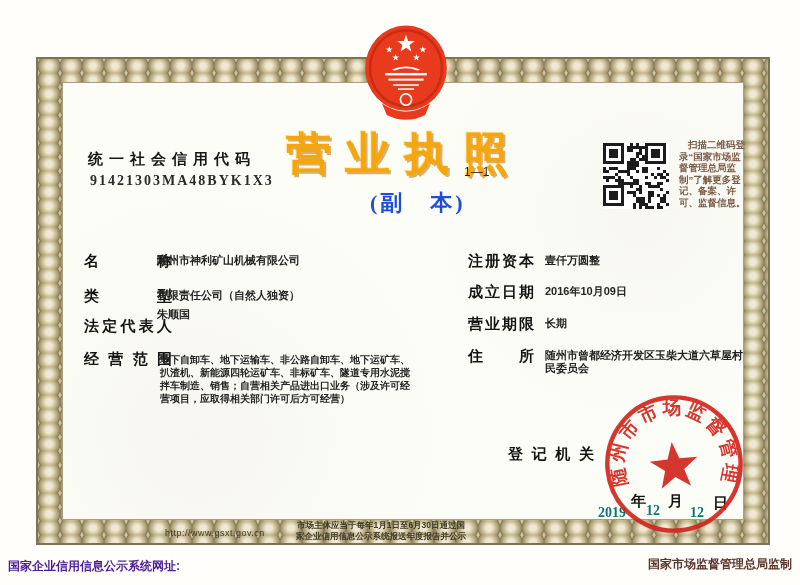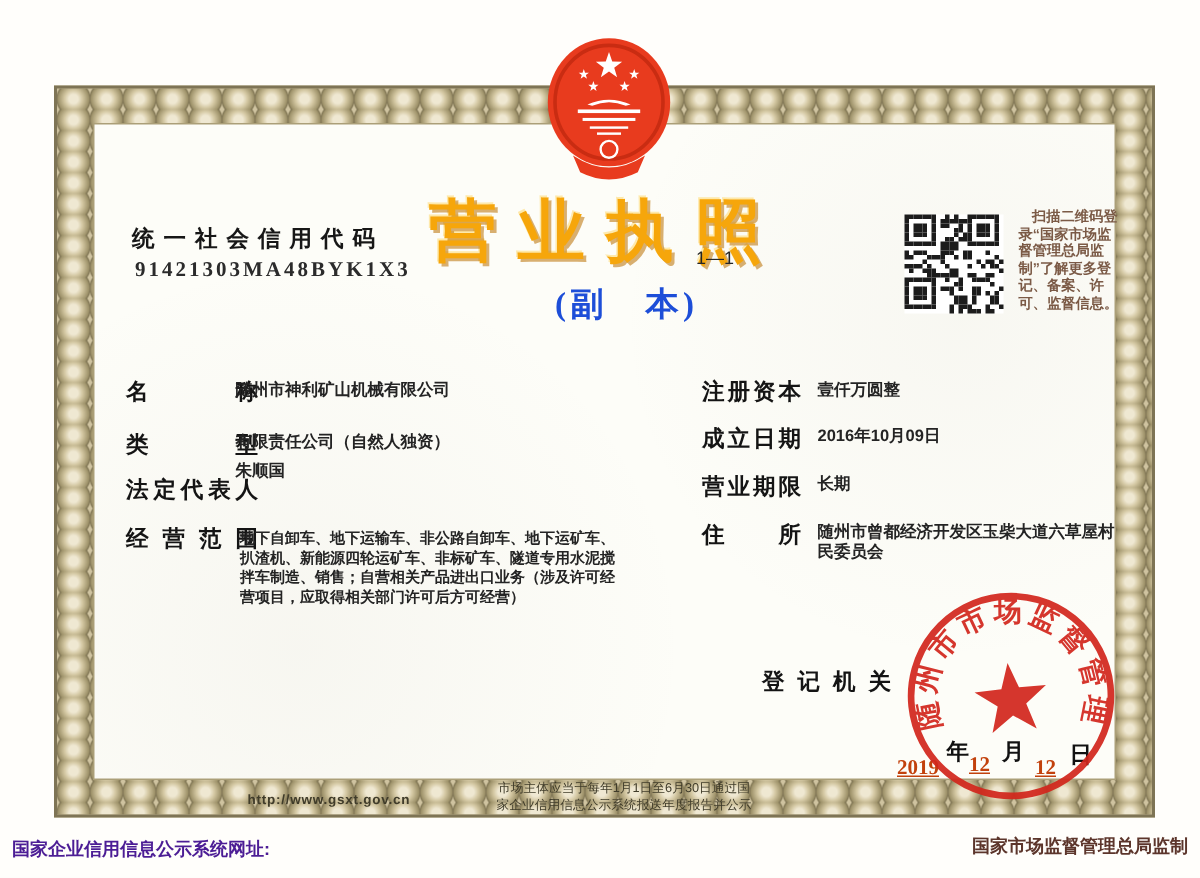--- a/index.html
+++ b/index.html
@@ -43,28 +43,28 @@
   
   .f-label{position:absolute;font-size:15px;font-weight:bold;color:#141414;text-align:justify;text-align-last:justify;}
   .f-label.lft{left:84px;width:88px;}
   .f-label.rgt{left:468px;width:66px;}
   .f-value{position:absolute;font-size:11px;font-weight:bold;color:#242424;line-height:13px;}
   .v-lft{left:157px;width:260px;}
   .v-rgt{left:545px;width:202px;}
   
   .registry-label{left:508px;top:445px;width:86px;}
   .date-part{position:absolute;font-weight:bold;}
-  .d-num{font-family:"Liberation Serif",serif;font-size:14px;color:#c2410c;text-decoration:underline;}
+  .d-num{font-family:"Liberation Serif",serif;font-size:14px;color:#0f766e;}
   .d-unit{font-size:15px;color:#111;}
   .seal{position:absolute;left:600px;top:390px;width:148px;height:148px;opacity:0.92;z-index:6;}
   
   .emblem{position:absolute;left:358px;top:23px;width:96px;height:108px;z-index:5;}
   
-  .border-notice{position:absolute;left:276px;top:520px;width:210px;text-align:center;font-size:8.5px;line-height:10.5px;color:#403c2a;font-weight:normal;z-index:4;padding-left:35px;}
-  .gsxt-url{position:absolute;left:165px;top:528px;font-size:9px;color:#403c2a;font-weight:bold;z-index:4;letter-spacing:0.5px;}
+  .border-notice{position:absolute;left:276px;top:520px;width:210px;text-align:center;font-size:8.5px;line-height:10.5px;color:#403c2a;font-weight:bold;z-index:4;}
+  .gsxt-url{position:absolute;left:165px;top:528px;font-size:9px;color:#403c2a;font-weight:normal;z-index:4;letter-spacing:0.5px;}
   .footer-left{position:absolute;left:8px;top:558px;font-size:12px;font-weight:bold;color:#4c1d95;}
   .footer-right{position:absolute;right:8px;top:556px;font-size:12px;font-weight:bold;color:#5c352b;}
 </style>
 </head>
 <body>
 
 <svg width="0" height="0" style="position:absolute" aria-hidden="true">
   <defs>
     <polygon id="star5" points="0,-10 2.35,-3.24 9.51,-3.09 3.8,1.24 5.88,8.09 0,4 -5.88,8.09 -3.8,1.24 -9.51,-3.09 -2.35,-3.24"></polygon>
   </defs>

